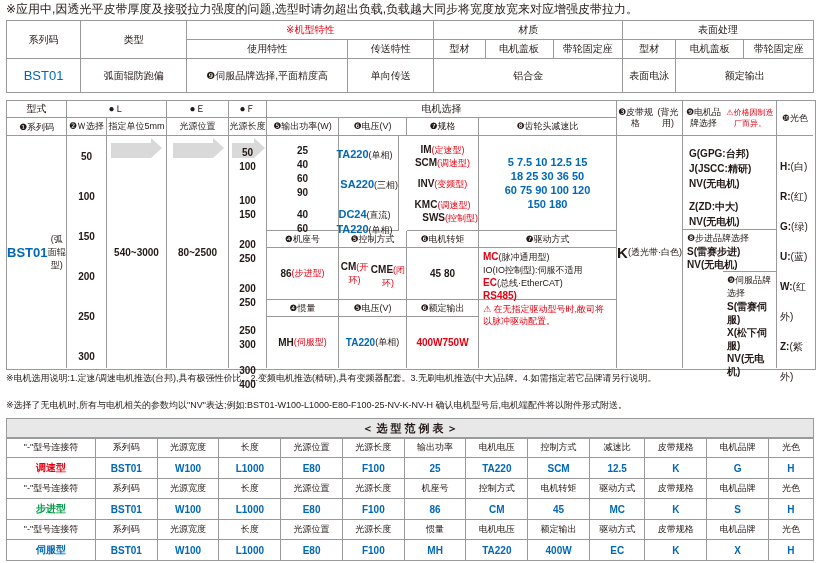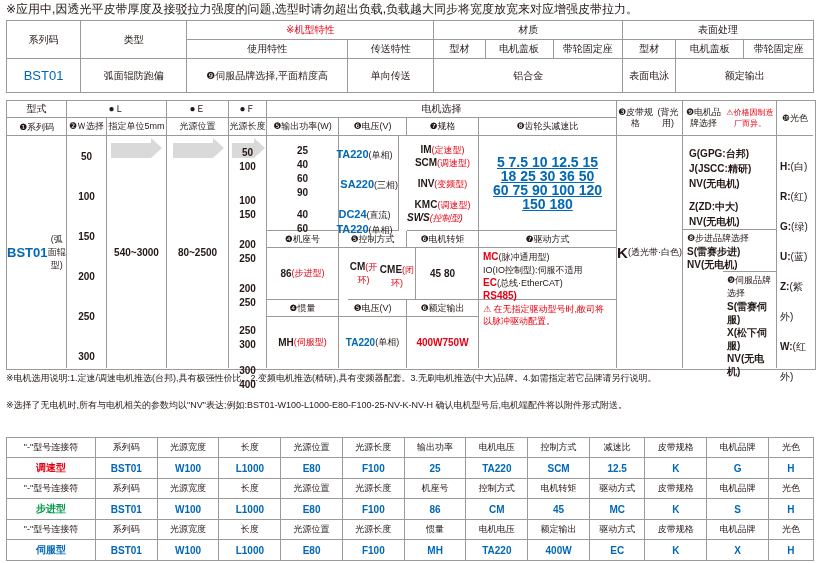--- a/index.html
+++ b/index.html
@@ -188,42 +188,42 @@
       </div>
       <div style="text-align:center;">
         <span class="bold">SCM</span><span class="sm red">(调速型)</span>
       </div>
       <div style="margin-top:8px;text-align:center;">
         <span class="bold">INV</span><span class="sm red">(变频型)</span>
       </div>
       <div style="margin-top:8px;text-align:center;">
         <span class="bold">KMC</span><span class="sm red">(调速型)</span>
       </div>
-      <div style="text-align:left;font-style:italic;">
+      <div style="text-align:right;">
         <span class="bold">SWS</span><span class="sm red">(控制型)</span>
       </div>
     </div>
 
     <div class="cell br bb ctr" style="left:472px;top:35px;width:138px;height:95px;">
-      <div class="bold blue" style="white-space:pre-line;line-height:14px;font-size:14px;text-align:center;text-decoration:underline;">5   7.5  10  12.5  15
+      <div class="bold blue" style="white-space:pre-line;line-height:14px;font-size:11px;text-align:center;">5   7.5  10  12.5  15
 18  25  30  36  50
 60  75  90  100  120
 150 180</div>
     </div>
 
     <div class="cell br bb ctr sm" style="left:260px;top:130px;width:72px;height:17px;">❹机座号</div>
     <div class="cell br bb ctr sm" style="left:332px;top:130px;width:68px;height:17px;">❺控制方式</div>
     <div class="cell br bb ctr sm" style="left:400px;top:130px;width:72px;height:17px;">❻电机转矩</div>
     <div class="cell br bb ctr sm" style="left:472px;top:130px;width:138px;height:17px;">❼驱动方式</div>
 
     <div class="cell br bb ctr" style="left:260px;top:147px;width:72px;height:52px;">
       <span class="bold">86</span>
         <span class="sm red">(步进型)</span>
     </div>
-    <div class="cell br bb col" style="left:341px;top:147px;width:68px;height:52px;">
+    <div class="cell br bb col" style="left:332px;top:147px;width:68px;height:52px;">
       <div><span class="bold">CM</span><span class="sm red">(开环)</span></div>
       <div style="margin-top:6px;"><span class="bold">CME</span><span class="sm red">(闭环)</span></div>
     </div>
     <div class="cell br bb ctr" style="left:400px;top:147px;width:72px;height:52px;">
       <span class="bold">45  80</span>
     </div>
     <div class="cell br bb" style="left:472px;top:147px;width:138px;height:52px;padding:3px 4px;">
       <div><span class="bold red">MC</span><span class="sm">(脉冲通用型)</span></div>
       <div class="sm">IO(IO控制型):伺服不适用</div>
       <div><span class="bold red">EC</span><span class="sm">(总线·EtherCAT)</span></div>
@@ -275,30 +275,31 @@
         <div class="bold">NV(无电机)</div>
       </div>
     </div>
 
     <div class="cell" style="left:770px;top:35px;width:36px;height:232px;">
       <div style="padding:16px 0 0 3px;line-height:30px;">
         <div><span class="bold">H:</span><span>(白)</span></div>
         <div><span class="bold">R:</span><span>(红)</span></div>
         <div><span class="bold">G:</span><span>(绿)</span></div>
         <div><span class="bold">U:</span><span>(蓝)</span></div>
+        <div><span class="bold">W:</span><span>(红外)</span></div>
         <div><span class="bold">Z:</span><span>(紫外)</span></div>
-        <div><span class="bold">W:</span><span>(红外)</span></div>
       </div>
     </div>
 
   </div>
 
   <div class="note2">※电机选用说明:1.定速/调速电机推选(台邦),具有极强性价比。2.变频电机推选(精研),具有变频器配套。3.无刷电机推选(中大)品牌。4.如需指定若它品牌请另行说明。</div>
   <div class="note3">※选择了无电机时,所有与电机相关的参数均以"NV"表达;例如:BST01-W100-L1000-E80-F100-25-NV-K-NV-H  确认电机型号后,电机端配件将以附件形式附送。</div>
 
+  <div class="exhdr">＜ 选 型 范 例 表 ＞</div>
 
   <table class="tbl2">
     <tbody>
         <tr class="hdrrow">
       <td style="width:82px;">"-"型号连接符</td>
       <td style="width:56px;">系列码</td>
       <td style="width:56px;">光源宽度</td>
       <td style="width:56px;">长度</td>
       <td style="width:56px;">光源位置</td>
       <td style="width:56px;">光源长度</td>

